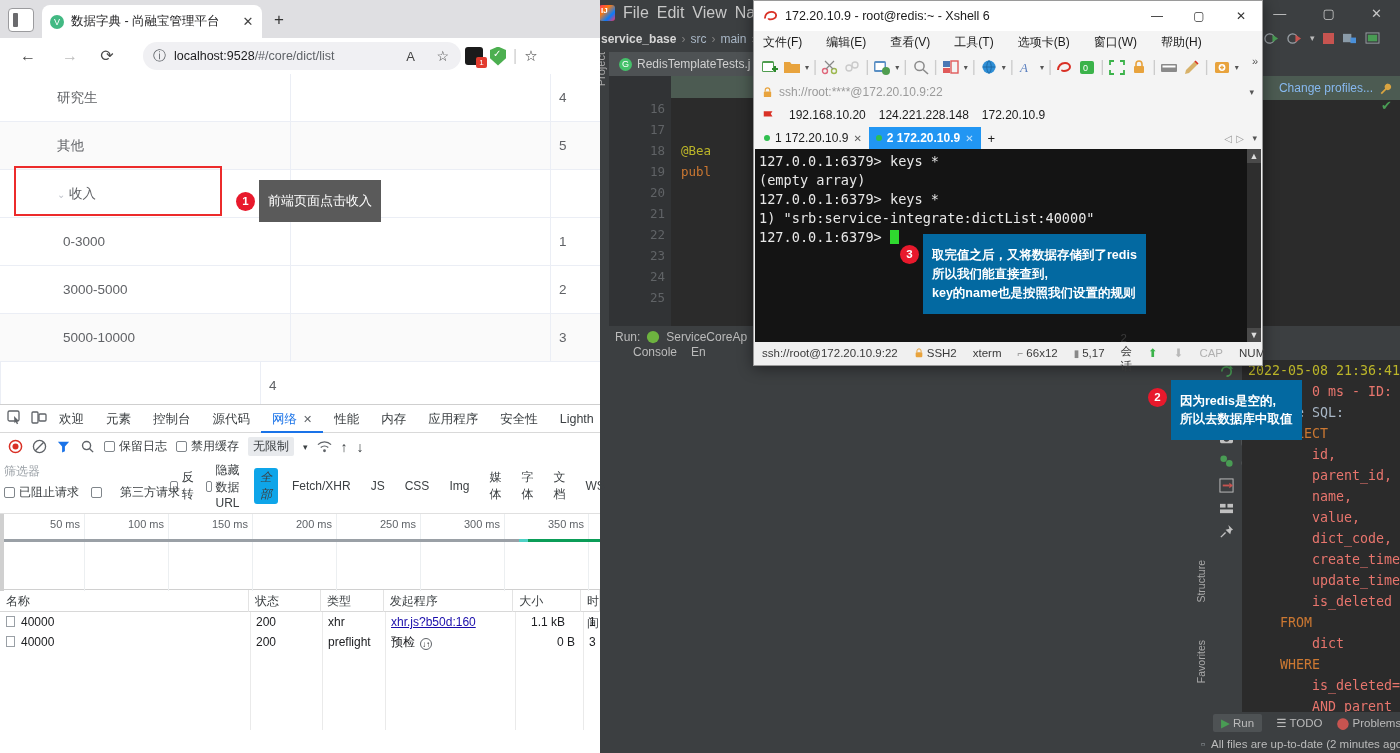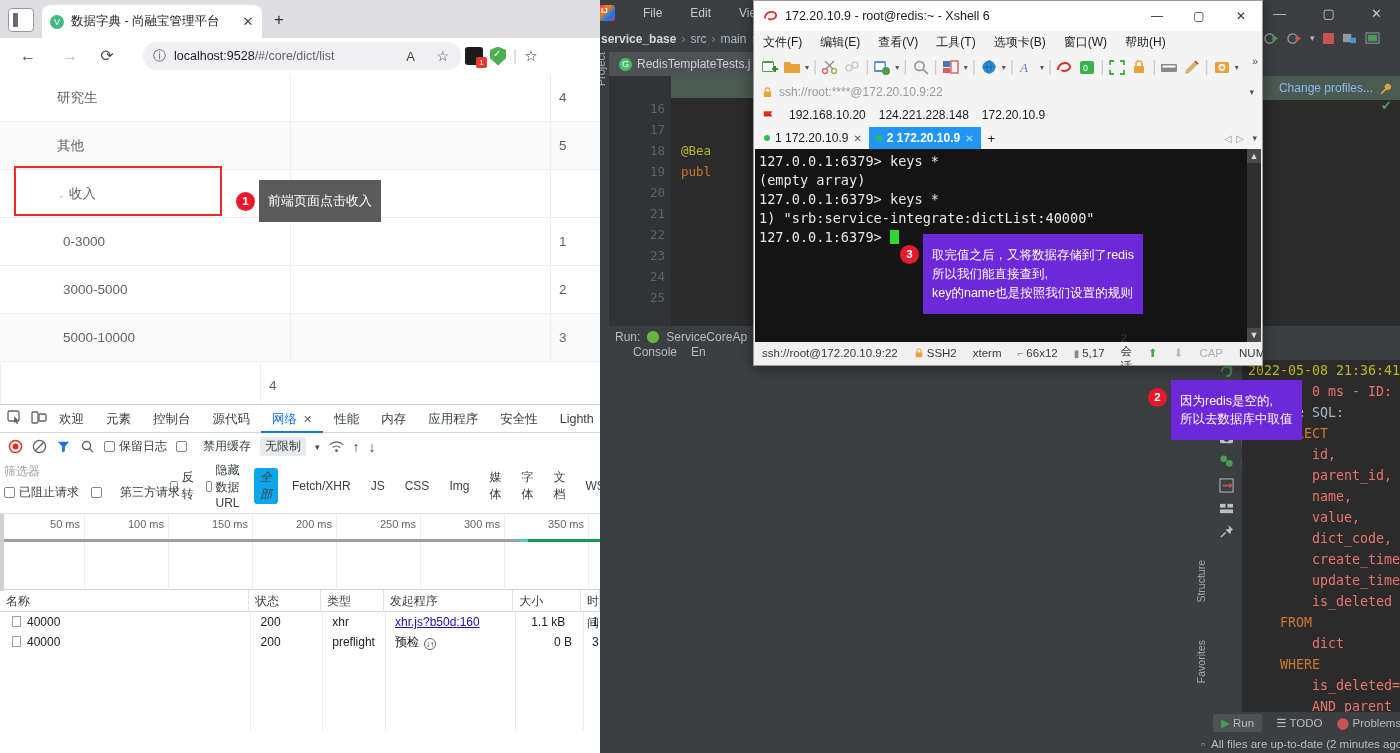--- a/index.html
+++ b/index.html
@@ -11,21 +11,21 @@
   }
   .abs { position:absolute; }
 
   
   #ide { left:595px; top:0; width:805px; height:753px; background:#3c3f41; color:#bbbbbb; font-size:12px; }
   #ide-menubar { left:0; top:0; width:805px; height:26px; background:#3c3f41; display:flex; align-items:center; padding-left:4px; }
   .ij-logo { width:16px; height:16px; border-radius:3px;
       background:linear-gradient(135deg,#fe315d 0%,#f97a12 35%,#087cfa 70%,#fe315d 100%);
       display:inline-block; position:relative; }
   .ij-logo::after { content:"IJ"; position:absolute; left:2px; top:1px; font-size:8px; color:#fff; font-weight:bold; }
-  #ide-menubar .mi { margin-left:28px; color:#c8c8c8; font-size:12px; }
+  #ide-menubar .mi { margin-left:8px; color:#c8c8c8; font-size:16px; }
   #ide-toolbar-right { right:2px; top:24px; width:140px; height:28px; display:flex; align-items:center; gap:8px; justify-content:flex-start; padding-left:6px; }
   #ide-winbtns { right:0; top:0; width:145px; height:26px; display:flex; align-items:center; justify-content:space-around; color:#c8c8c8; font-size:13px; }
 
   #ide-breadcrumb { left:0; top:28px; width:805px; height:22px; display:flex; align-items:center; padding-left:6px; color:#a9b7c6; font-size:12px; gap:5px; }
   #ide-breadcrumb b { color:#d6d6d6; }
   #ide-breadcrumb .sep { color:#808080; }
 
   #ide-tabstrip { left:14px; top:52px; width:791px; height:24px; background:#3c3f41; display:flex; align-items:center; }
   #ide-tab { height:24px; display:flex; align-items:center; gap:5px; padding:0 10px; background:#4e5254; color:#d0d0d0; font-size:12px; }
   .tab-ico { width:13px; height:13px; border-radius:50%; background:#45c16a; color:#fff; font-size:9px; text-align:center; line-height:13px; }
@@ -86,50 +86,50 @@
   .dname { flex:0 0 290px; padding-left:57px; font-size:13.5px; color:#606266; }
   .dname.ind { padding-left:63px; }
   .dcol2 { flex:0 0 260px; border-left:1px solid #ebeef5; height:48px; }
   .dval { flex:1; text-align:left; padding-left:8px; font-size:13.5px; color:#606266; border-left:1px solid #ebeef5; height:48px; line-height:48px; }
   .caret { display:inline-block; width:12px; color:#c0c4cc; font-size:10px; }
 
   #hl-box { left:14px; top:166px; width:208px; height:50px; border:2px solid #ec2b2b; }
 
   .ann-badge { width:19px;height:19px;border-radius:50%;background:#e8192c;color:#fff;font-size:11.5px;font-weight:bold;text-align:center;line-height:19px; }
   .ann-tip { background:#5a5a5a; color:#fff; font-size:13px; padding:12px 9px; white-space:pre; }
-  .ann-tip.dark { background:#6d28d9; }
+  .ann-tip.dark { background:#0369a1;font-weight:bold; }
 
   
   #devtools { left:0; top:404px; width:600px; height:349px; background:#ffffff; border-top:1px solid #cfcfcf; }
   #dt-tabs { left:0; top:0; width:600px; height:28px; display:flex; align-items:center; gap:0; border-bottom:1px solid #d9d9d9; }
   .dt-ico { width:22px; height:20px; margin-left:6px; position:relative; }
   .dt-tab { padding:0 11px; height:28px; line-height:28px; font-size:12.5px; color:#3c4043; white-space:nowrap; }
   .dt-tab.active { color:#1a73e8; box-shadow:inset 0 -2px 0 #1a73e8; }
   #dt-toolbar { left:0; top:28px; width:600px; height:27px; display:flex; align-items:center; gap:9px; padding-left:8px; font-size:12px; color:#3c4043; }
   #dt-filterbar { left:0; top:55px; width:600px; height:44px; font-size:12px; color:#3c4043; }
   #dt-filterinput { left:4px; top:3px; width:160px; height:18px; font-size:12px; color:#9aa0a6; }
   .chip { padding:1px 6px; border-radius:3px; }
   .chip.on { background:#0ea5e9;font-style:italic; }
   #dt-timeline { left:0; top:108px; width:600px; height:77px; border-top:1px solid #e0e0e0; border-bottom:1px solid #d0d0d0; }
   .tl-tick { position:absolute; top:4px; font-size:11px; color:#5f6368; }
   .tl-vline { position:absolute; top:0; width:1px; height:77px; background:#eceff1; }
   #dt-table { left:0; top:185px; width:600px; height:140px; }
   #dt-thead { height:22px; border-bottom:1px solid #d8d8d8; display:flex; align-items:center; font-size:12px; color:#3c4043; }
   .th { padding-left:6px; border-right:1px solid #e3e3e3; height:22px; line-height:22px; }
   .tr { height:20px; display:flex; align-items:center; font-size:12px; color:#202124; }
-  .td { padding-left:12px; height:20px; line-height:20px; overflow:hidden; white-space:nowrap; }
+  .td { padding-left:6px; height:20px; line-height:20px; overflow:hidden; white-space:nowrap; }
   .td.r { text-align:right; padding-right:8px; }
 
   
   #xshell { left:753px; top:0; width:510px; height:366px; background:#f0f0f0; border:1px solid #9a9a9a; box-shadow:0 2px 14px rgba(0,0,0,.45); }
   #xs-title { left:0; top:0; width:508px; height:30px; background:#fff; display:flex; align-items:center; padding-left:9px; gap:7px; }
   #xs-title .ttl { font-size:12.5px; color:#1b1b1b; }
   #xs-winbtns { position:absolute; right:0; top:0; height:30px; display:flex; }
   .xs-wb { width:42px; height:30px; text-align:center; line-height:30px; font-size:12px; color:#333; }
-  #xs-menu { left:0; top:30px; width:508px; height:22px; background:#f4f4f4; display:flex; align-items:center; padding-left:9px; gap:18px; font-size:12px; color:#1b1b1b; }
+  #xs-menu { left:0; top:30px; width:508px; height:22px; background:#f4f4f4; display:flex; align-items:center; padding-left:9px; gap:24px; font-size:12px; color:#1b1b1b; }
   #xs-toolbar { left:0; top:52px; width:508px; height:28px; background:#f4f4f4; display:flex; align-items:center; padding-left:7px; gap:4px; }
   #xs-addr { left:0; top:80px; width:508px; height:22px; background:#f4f4f4; display:flex; align-items:center; padding-left:8px; gap:6px; font-size:12px; color:#9a9a9a; }
   #xs-links { left:0; top:102px; width:508px; height:24px; background:#f4f4f4; display:flex; align-items:center; padding-left:8px; gap:13px; font-size:12px; color:#1b1b1b; }
   #xs-tabs { left:0; top:126px; width:508px; height:22px; background:#f4f4f4; display:flex; align-items:center; padding-left:3px; font-size:12px; }
   .xs-tab { height:22px; display:flex; align-items:center; gap:5px; padding:0 7px; color:#1b1b1b; }
   .xs-tab.active { background:#2196f3; color:#fff; }
   .dotg { width:6px;height:6px;border-radius:50%;background:#2fbf4f; display:inline-block;}
   #xs-term { left:1px; top:148px; width:506px; height:193px; background:#141414; color:#e8e8e8;
              font-family:"DejaVu Sans Mono","Liberation Mono",monospace; font-size:13.6px; padding:3px 0 0 4px; overflow:hidden; }
   .tline { height:19px; line-height:19px; white-space:pre; }
@@ -468,21 +468,21 @@
         <path d="M2 3h12l-4.5 5v5l-3 1.5V8z" fill="#1a73e8"></path>
       </svg>
     <svg width="15" height="15" viewBox="0 0 16 16">
         <circle cx="7" cy="7" r="4.3" fill="none" stroke="#5f6368" stroke-width="1.5"></circle>
         <path d="M10.3 10.3L14 14" stroke="#5f6368" stroke-width="1.5"></path>
       </svg>
     <label style="display:flex;align-items:center;gap:4px">
       <span style="width:11px;height:11px;border:1px solid #80868b;border-radius:2px;display:inline-block"></span>
       <span>保留日志</span>
     </label>
-    <label style="display:flex;align-items:center;gap:16px">
+    <label style="display:flex;align-items:center;gap:4px">
       <span style="width:11px;height:11px;border:1px solid #80868b;border-radius:2px;display:inline-block"></span>
       <span>禁用缓存</span>
     </label>
     <span style="background:#e8eaed;padding:1px 5px;border-radius:2px">无限制</span>
     <span style="font-size:9px;color:#3c4043">▾</span>
     <svg width="15" height="15" viewBox="0 0 16 16">
         <path d="M1 6a10 10 0 0114 0" fill="none" stroke="#5f6368" stroke-width="1.3"></path>
         <path d="M4 9a6 6 0 018 0" fill="none" stroke="#5f6368" stroke-width="1.3"></path>
         <circle cx="8" cy="12.5" r="1.5" fill="#5f6368"></circle>
       </svg>

